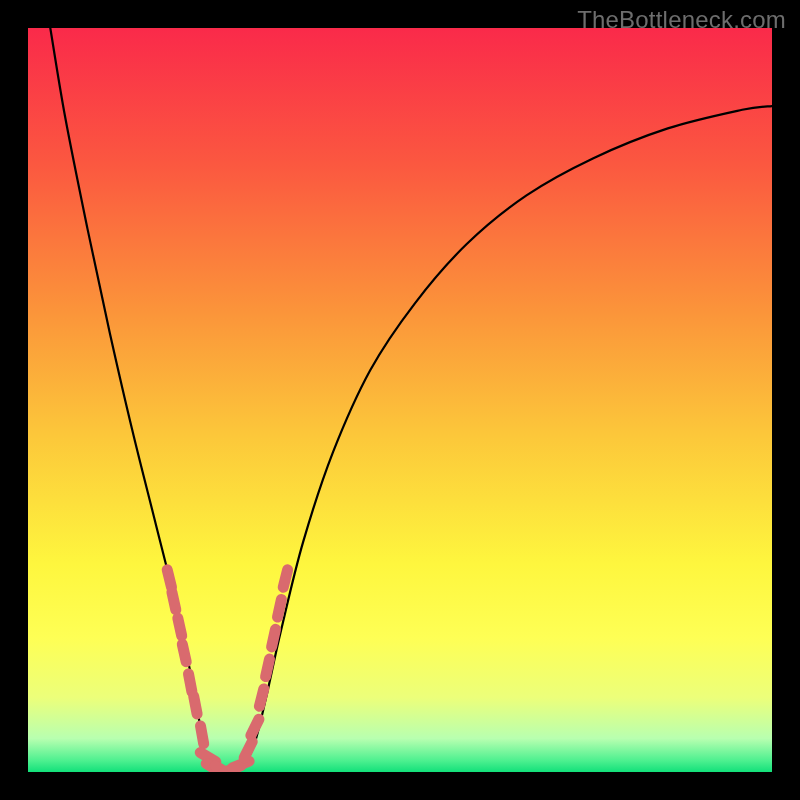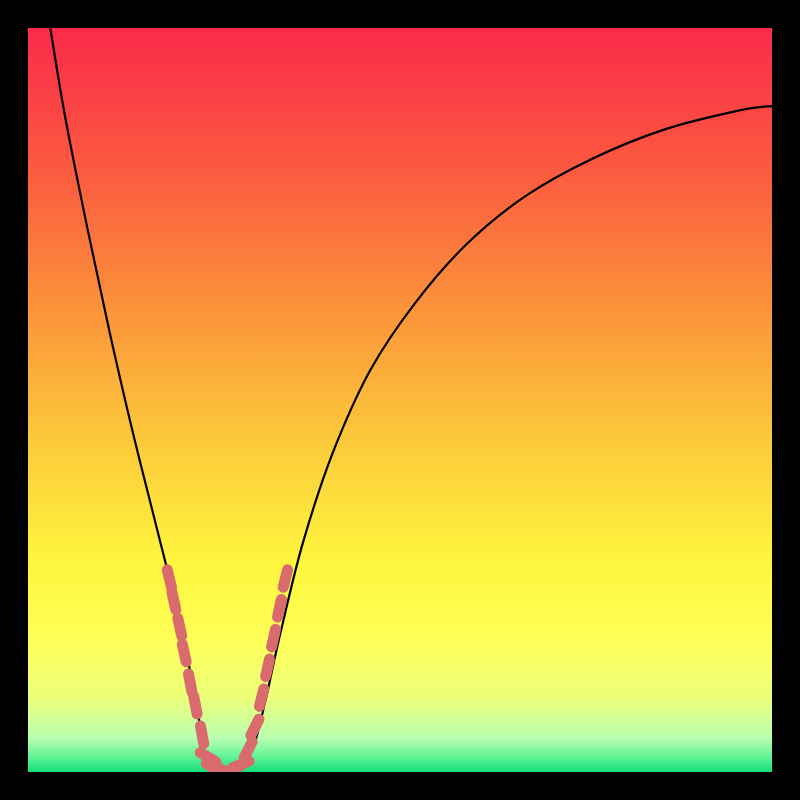--- a/index.html
+++ b/index.html
@@ -71,13 +71,14 @@
           <line x1="216.2" y1="729.7" x2="224.2" y2="713.6" stroke="#d96a6e" stroke-width="11" stroke-linecap="round"></line>
           <line x1="222.9" y1="707.4" x2="230.9" y2="691.3" stroke="#d96a6e" stroke-width="11" stroke-linecap="round"></line>
           <line x1="231.4" y1="678.3" x2="235.8" y2="660.9" stroke="#d96a6e" stroke-width="11" stroke-linecap="round"></line>
           <line x1="237.6" y1="648.6" x2="241.5" y2="631.1" stroke="#d96a6e" stroke-width="11" stroke-linecap="round"></line>
           <line x1="243.6" y1="618.9" x2="247.5" y2="601.3" stroke="#d96a6e" stroke-width="11" stroke-linecap="round"></line>
           <line x1="249.5" y1="589.1" x2="253.4" y2="571.5" stroke="#d96a6e" stroke-width="11" stroke-linecap="round"></line>
           <line x1="255.2" y1="559.3" x2="259.6" y2="541.8" stroke="#d96a6e" stroke-width="11" stroke-linecap="round"></line>
         </g>
     </svg>
   </div>
+  <div class="watermark">TheBottleneck.com</div>
 </div>
 
 </body></html>

